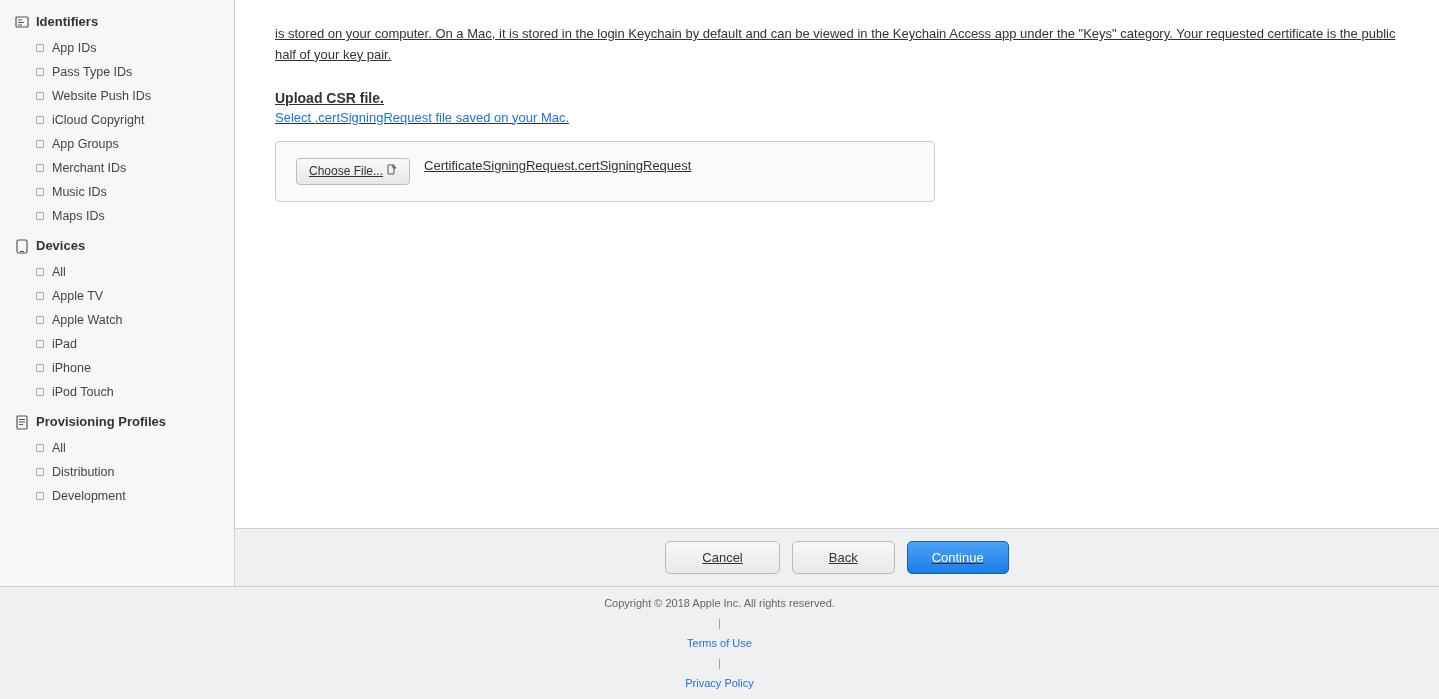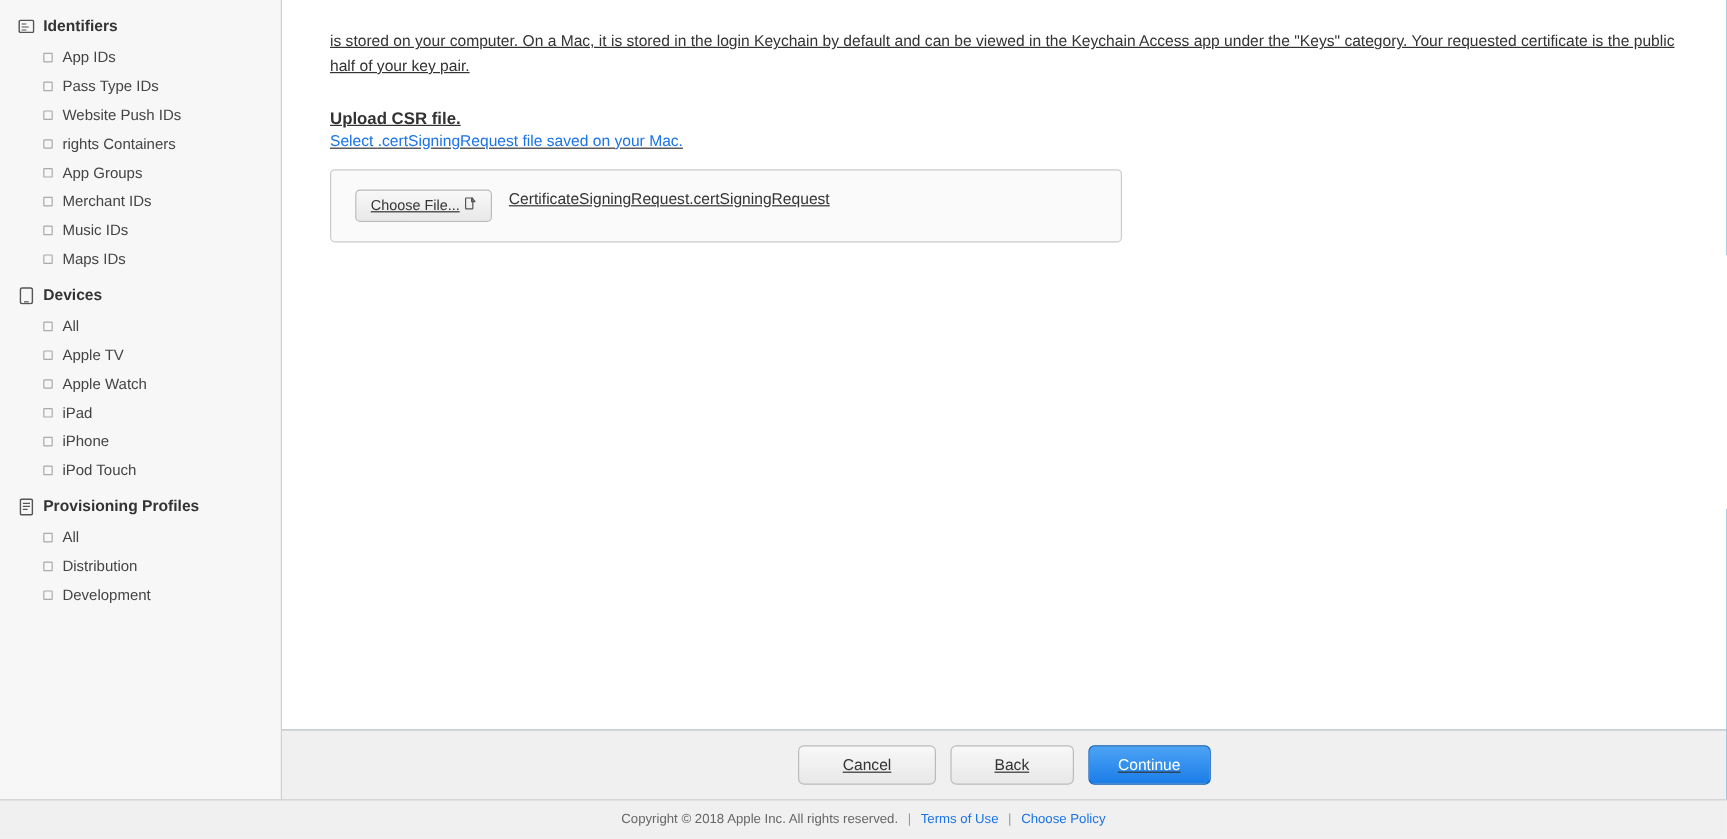--- a/index.html
+++ b/index.html
@@ -183,20 +183,21 @@
     .page-footer {
       background: #f0f0f0;
       border-top: 1px solid #d0d0d0;
       padding: 10px 28px;
       display: flex;
       align-items: center;
       justify-content: center;
       gap: 8px;
       font-size: 11px;
       color: #666;
+      flex-direction: column;
     }
 
     .page-footer a {
       color: #1a73e8;
       text-decoration: none;
     }
 
     .page-footer-separator {
       color: #999;
     }
@@ -227,21 +228,21 @@
       <div class="sidebar-item">
         <span class="sidebar-item-bullet"></span>
         <span>Pass Type IDs</span>
       </div>
       <div class="sidebar-item">
         <span class="sidebar-item-bullet"></span>
         <span>Website Push IDs</span>
       </div>
       <div class="sidebar-item">
         <span class="sidebar-item-bullet"></span>
-        <span>rights Containers</span>
+        <span>iCloud Copyright</span>
       </div>
       <div class="sidebar-item">
         <span class="sidebar-item-bullet"></span>
         <span>App Groups</span>
       </div>
       <div class="sidebar-item">
         <span class="sidebar-item-bullet"></span>
         <span>Merchant IDs</span>
       </div>
       <div class="sidebar-item">
@@ -349,14 +350,14 @@
       <button class="btn-continue">Continue</button>
     </div>
   </div>
 </div>
 
 <div class="page-footer">
   <span>Copyright © 2018 Apple Inc. All rights reserved.</span>
   <span class="page-footer-separator">|</span>
   <a href="#">Terms of Use</a>
   <span class="page-footer-separator">|</span>
-  <a href="#">Choose Policy</a>
+  <a href="#">Privacy Policy</a>
 </div>
 
 </body></html>

